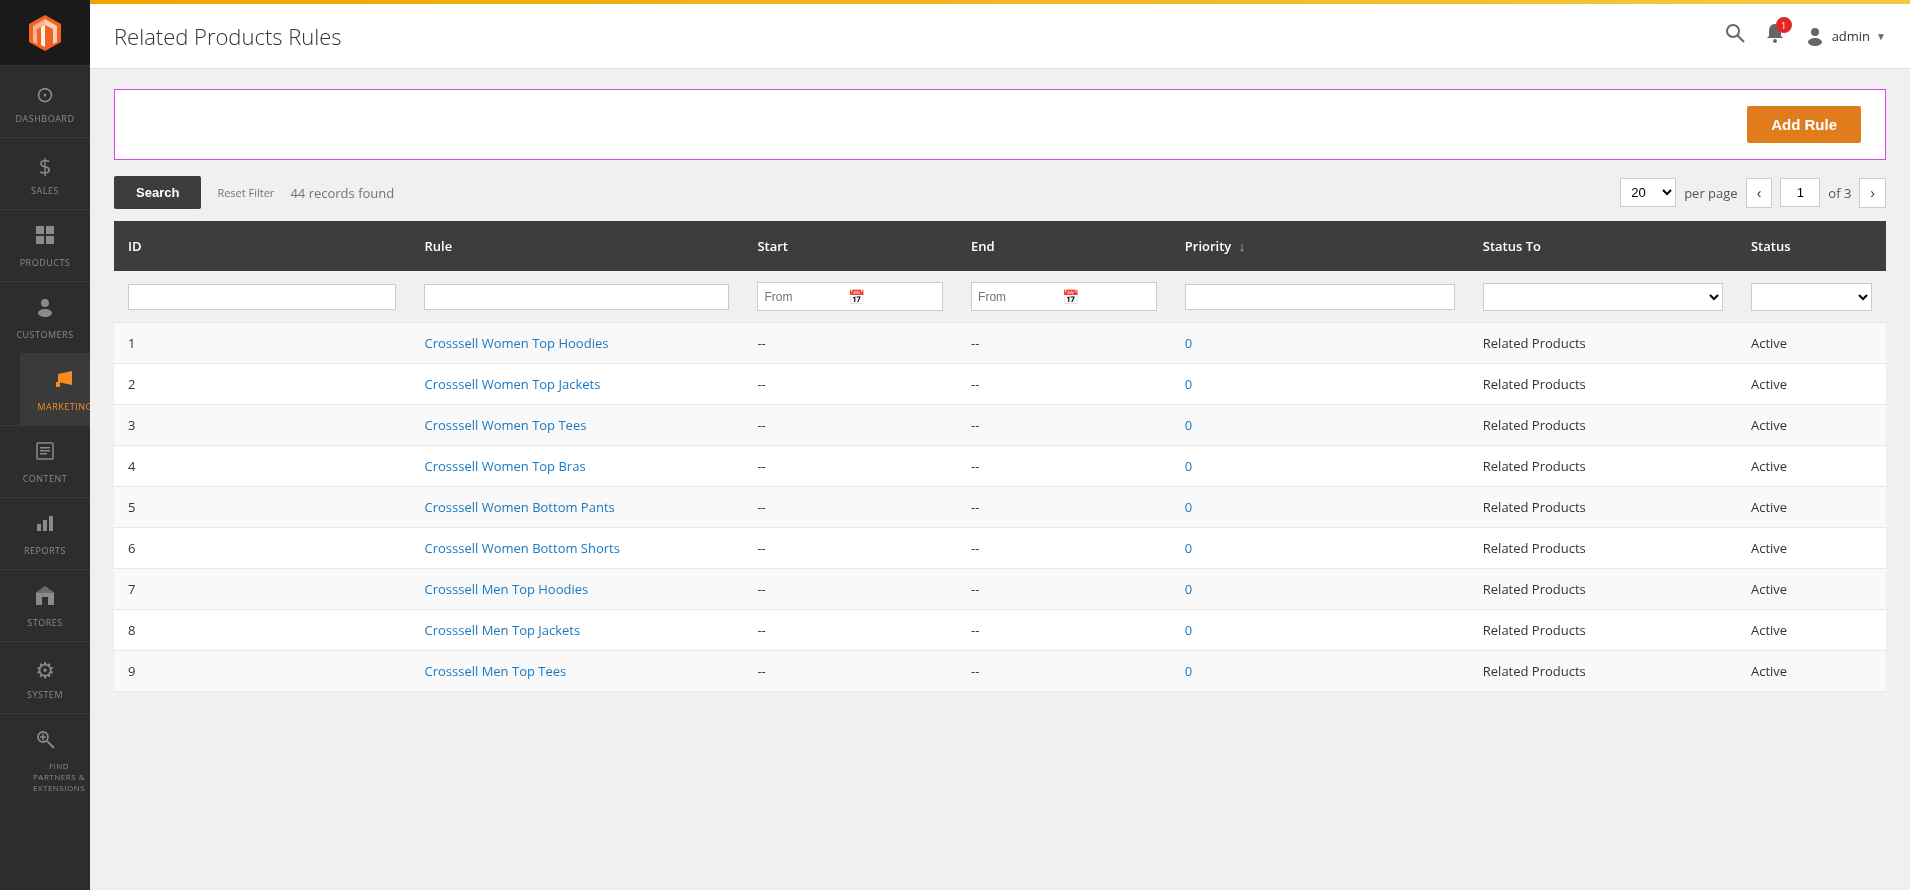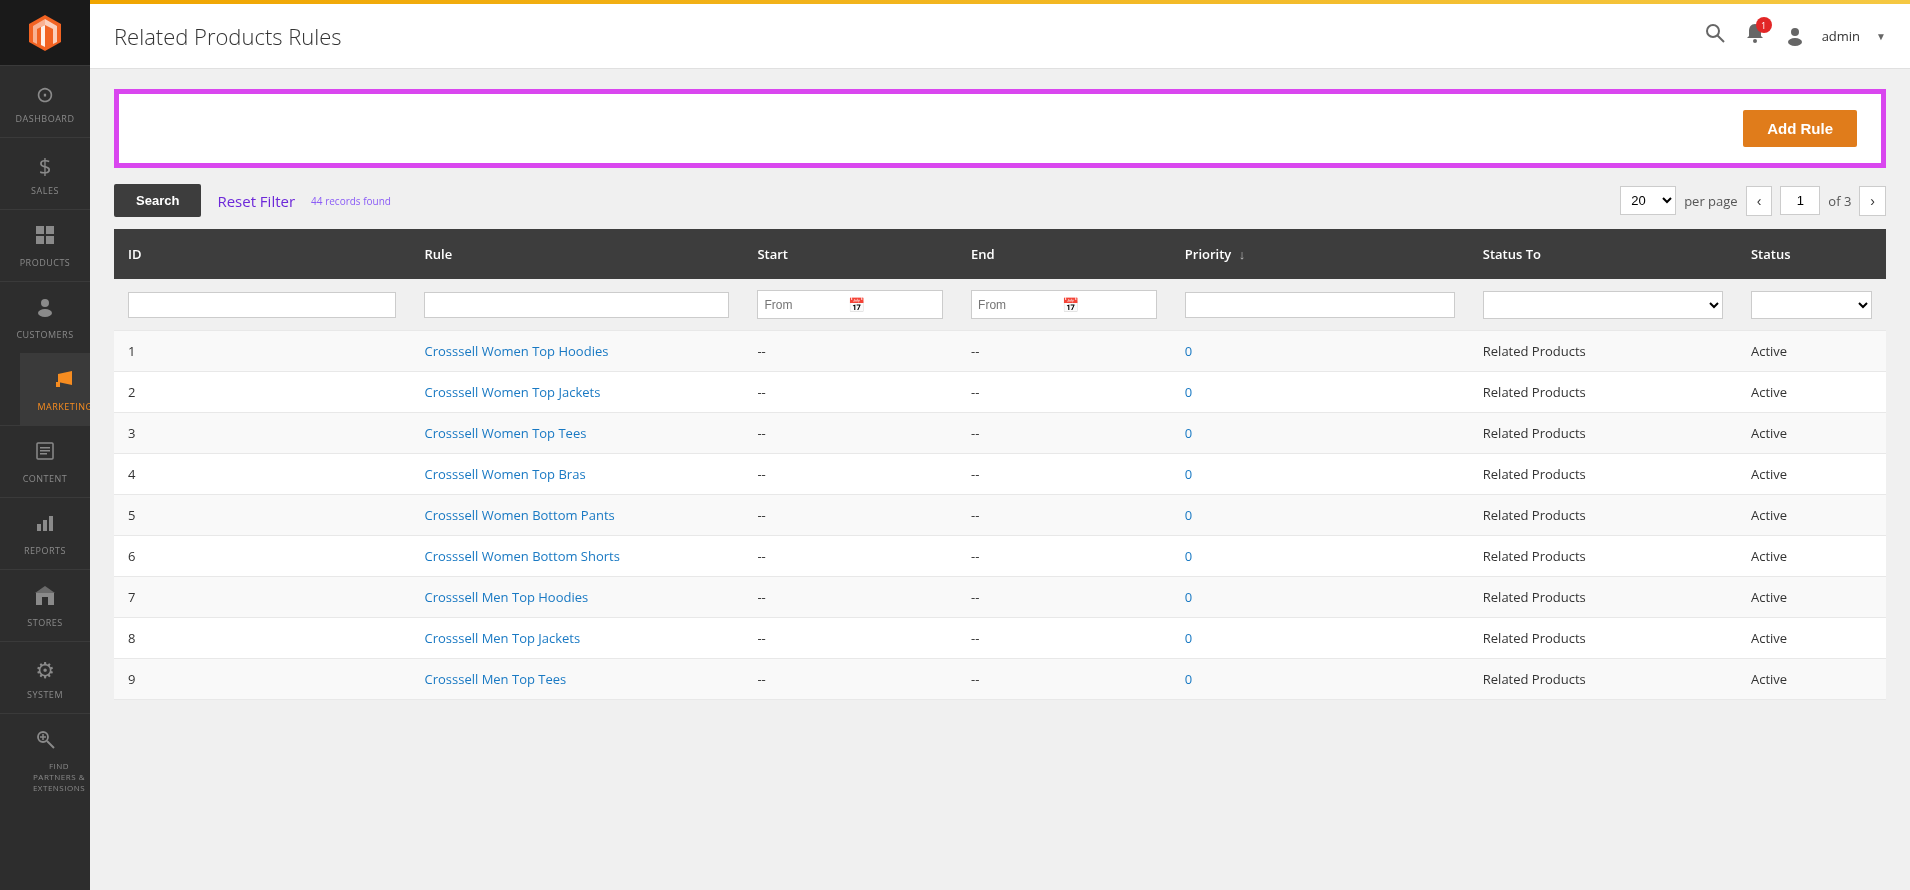--- a/index.html
+++ b/index.html
@@ -93,21 +93,21 @@
       width: 16px;
       height: 16px;
       border-radius: 50%;
       display: flex;
       align-items: center;
       justify-content: center;
     }
     .admin-user {
       display: flex;
       align-items: center;
-      gap: 16px;
+      gap: 6px;
       cursor: pointer;
       color: #333;
       font-size: 13px;
     }
 
     
     .content-area {
       flex: 1;
       overflow-y: auto;
       padding: 0;
@@ -119,21 +119,21 @@
       padding: 20px 24px;
     }
 
     
     .action-bar {
       background: #fff;
       padding: 16px 24px;
       display: flex;
       justify-content: flex-end;
       margin-bottom: 16px;
-      border: 5px solid #d946ef;
+      border: 1px solid #d946ef;
     }
     .add-rule-btn {
       background: #e07c1b;
       color: #fff;
       border: none;
       padding: 10px 24px;
       font-size: 15px;
       font-weight: 600;
       cursor: pointer;
       border-radius: 2px;
@@ -150,28 +150,28 @@
       background: #3d3d3d;
       color: #fff;
       border: none;
       padding: 9px 22px;
       font-size: 13px;
       cursor: pointer;
       border-radius: 2px;
       font-weight: 600;
     }
     .reset-filter-link {
-      color: #6d28d9;
+      color: #737373;
       cursor: pointer;
-      font-size: 15px;
+      font-size: 11px;
       text-decoration: none;
     }
     .records-found {
-      color: #8b5cf6;
-      font-size: 10px;
+      color: #737373;
+      font-size: 13px;
       flex: 1;
     }
     .pagination-controls {
       display: flex;
       align-items: center;
       gap: 8px;
     }
     .per-page-select {
       display: flex;
       align-items: center;

